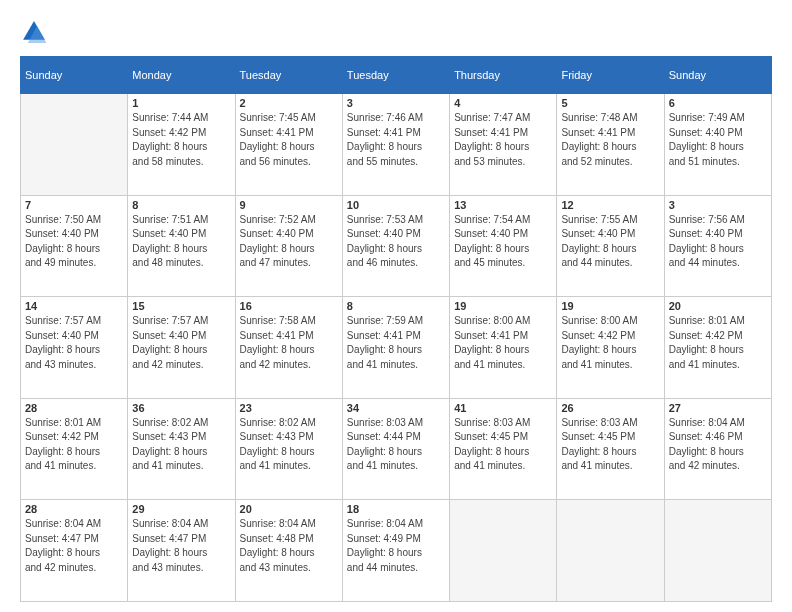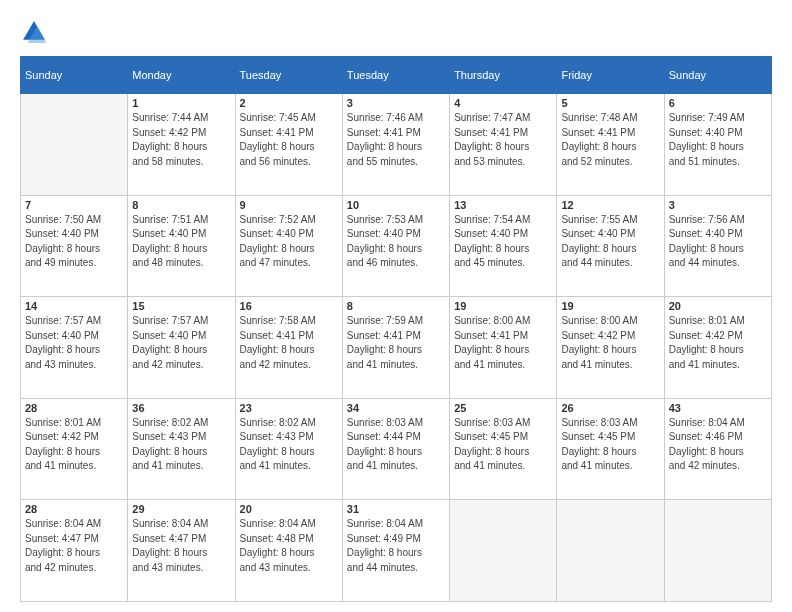--- a/index.html
+++ b/index.html
@@ -226,47 +226,47 @@
           </td>
           <td>
             <span class="day-num">23</span>
             <div class="day-info">Sunrise: 8:02 AM<br>Sunset: 4:43 PM<br>Daylight: 8 hours<br>and 41 minutes.</div>
           </td>
           <td>
             <span class="day-num">34</span>
             <div class="day-info">Sunrise: 8:03 AM<br>Sunset: 4:44 PM<br>Daylight: 8 hours<br>and 41 minutes.</div>
           </td>
           <td>
-            <span class="day-num">25</span>
+            <span class="day-num">41</span>
             <div class="day-info">Sunrise: 8:03 AM<br>Sunset: 4:45 PM<br>Daylight: 8 hours<br>and 41 minutes.</div>
           </td>
           <td>
             <span class="day-num">26</span>
             <div class="day-info">Sunrise: 8:03 AM<br>Sunset: 4:45 PM<br>Daylight: 8 hours<br>and 41 minutes.</div>
           </td>
           <td>
-            <span class="day-num">43</span>
+            <span class="day-num">27</span>
             <div class="day-info">Sunrise: 8:04 AM<br>Sunset: 4:46 PM<br>Daylight: 8 hours<br>and 42 minutes.</div>
           </td>
         </tr>
         <tr>
           <td>
             <span class="day-num">28</span>
             <div class="day-info">Sunrise: 8:04 AM<br>Sunset: 4:47 PM<br>Daylight: 8 hours<br>and 42 minutes.</div>
           </td>
           <td>
             <span class="day-num">29</span>
             <div class="day-info">Sunrise: 8:04 AM<br>Sunset: 4:47 PM<br>Daylight: 8 hours<br>and 43 minutes.</div>
           </td>
           <td>
             <span class="day-num">20</span>
             <div class="day-info">Sunrise: 8:04 AM<br>Sunset: 4:48 PM<br>Daylight: 8 hours<br>and 43 minutes.</div>
           </td>
           <td>
-            <span class="day-num">31</span>
+            <span class="day-num">18</span>
             <div class="day-info">Sunrise: 8:04 AM<br>Sunset: 4:49 PM<br>Daylight: 8 hours<br>and 44 minutes.</div>
           </td>
           <td class="empty"></td>
           <td class="empty"></td>
           <td class="empty"></td>
         </tr>
       </tbody>
   </table>
 </div>
 

